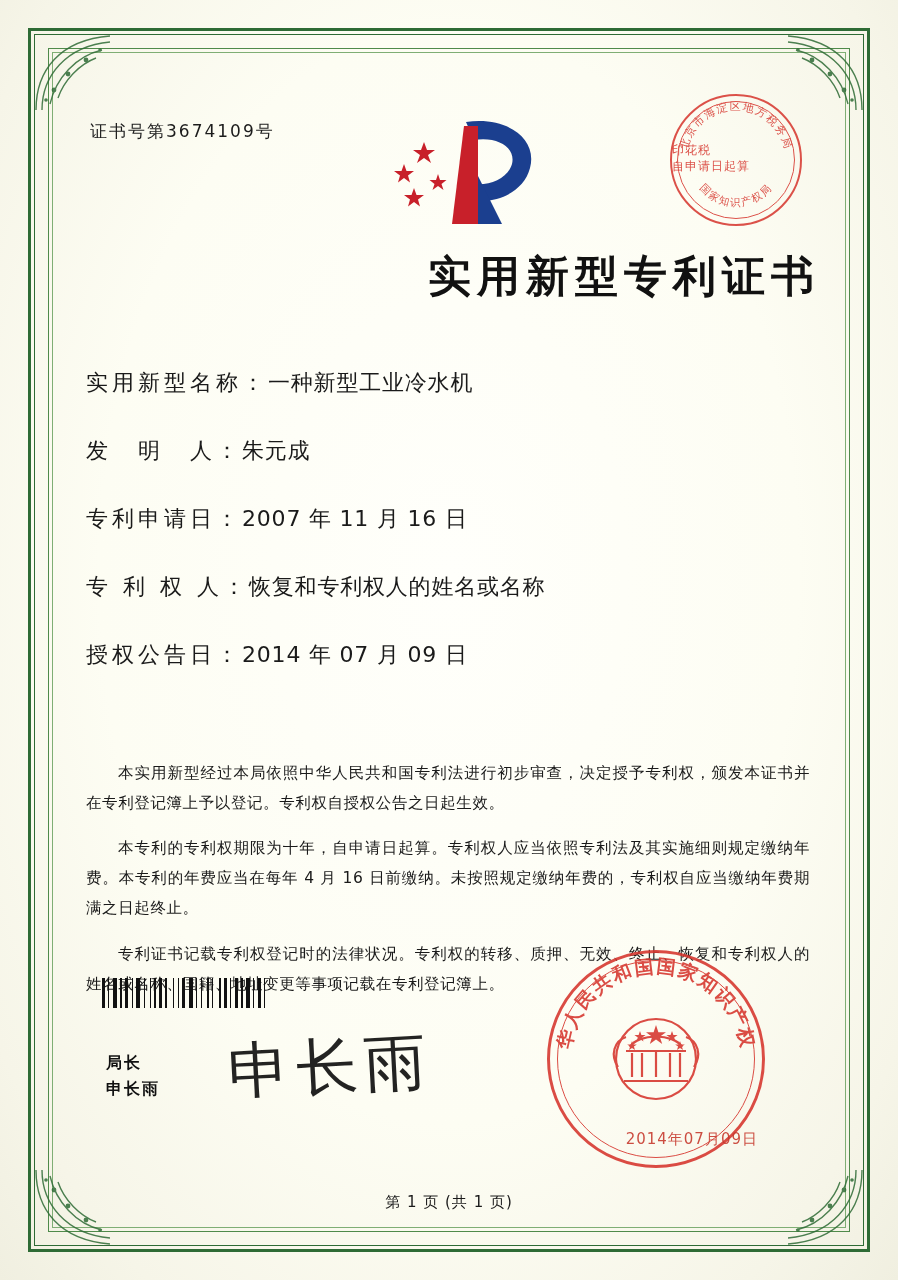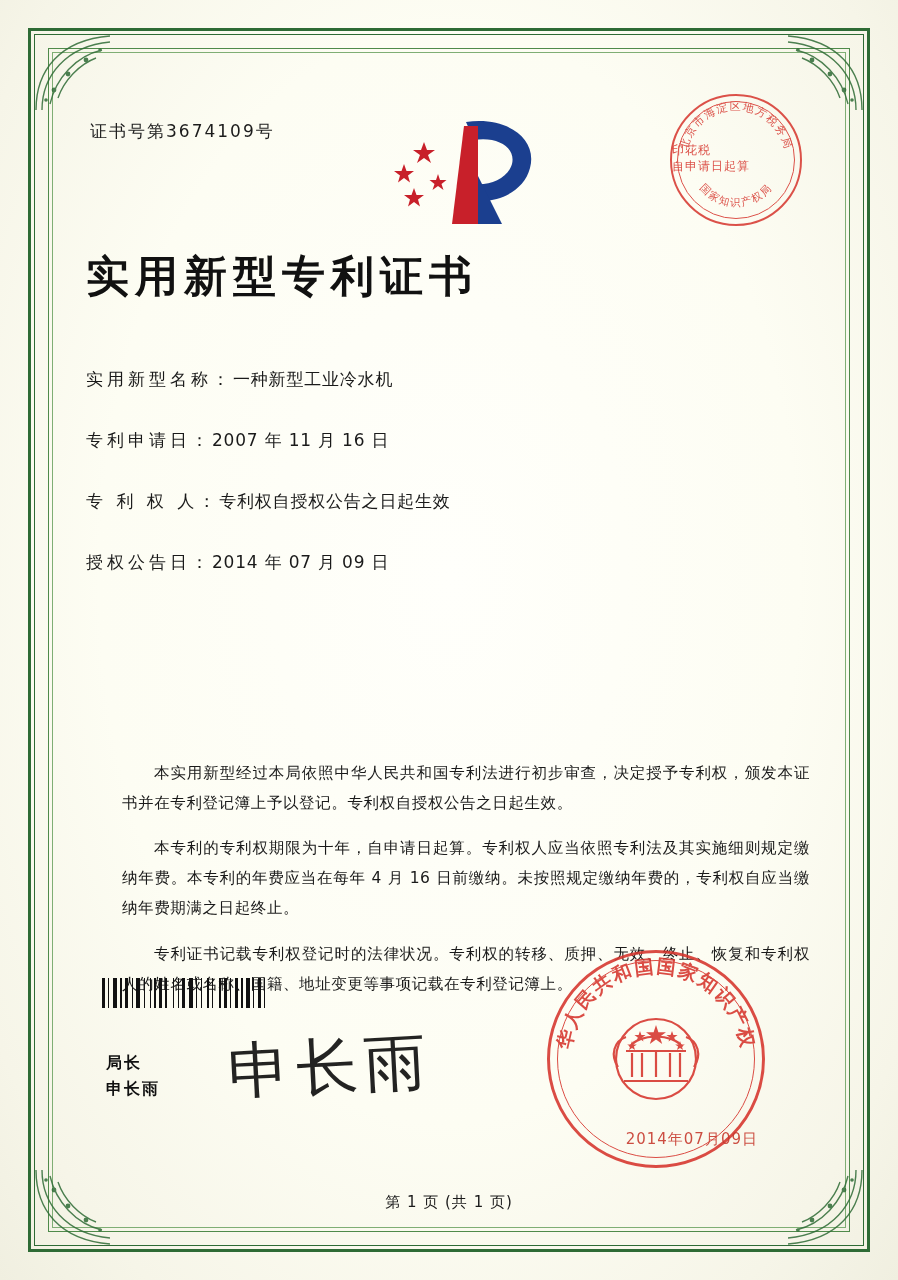--- a/index.html
+++ b/index.html
@@ -123,57 +123,56 @@
     right: 0;
     top: 46px;
     text-align: left;
     font-size: 12px;
     line-height: 16px;
     letter-spacing: 1px;
   }
 
   .title {
     position: absolute;
-    left: 8px;
+    left: 0;
     right: 0;
     top: 178px;
-    text-align: left;
+    text-align: right;
     font-size: 43px;
     font-weight: bold;
     letter-spacing: 6px;
     color: #111;
     font-family: "DejaVu Sans", "Liberation Sans", sans-serif;
   }
 
   .fields {
     position: absolute;
     left: 8px;
     right: 0;
     top: 298px;
   }
   .field-row {
-    font-size: 17px;
+    font-size: 22px;
     color: #1a1a1a;
     margin-bottom: 38px;
     letter-spacing: 0.5px;
     white-space: nowrap;
   }
   .field-label {
     letter-spacing: 4px;
   }
   .field-value {
     letter-spacing: 0.8px;
   }
 
   .paragraphs {
     position: absolute;
     left: 8px;
     right: 10px;
     top: 672px;
-    margin-left: 36px;
   }
   .para {
     font-size: 15.5px;
     line-height: 30px;
     color: #1a1a1a;
     text-indent: 32px;
     text-align: justify;
     letter-spacing: 0.6px;
   }
 
@@ -385,24 +384,27 @@
       </div>
     </div>
 
     <div class="title">实用新型专利证书</div>
 
     <div class="fields">
       <div class="field-row">
         <span class="field-label">实用新型名称：</span><span class="field-value">一种新型工业冷水机</span>
       </div>
       <div class="field-row">
+        <span class="field-label">发　明　人：</span><span class="field-value">朱元成</span>
+      </div>
+      <div class="field-row">
         <span class="field-label">专利申请日：</span><span class="field-value">2007 年 11 月 16 日</span>
       </div>
       <div class="field-row">
-        <span class="field-label">专 利 权 人：</span><span class="field-value">专利权自授权公告之日起生效</span>
+        <span class="field-label">专 利 权 人：</span><span class="field-value">恢复和专利权人的姓名或名称</span>
       </div>
       <div class="field-row">
         <span class="field-label">授权公告日：</span><span class="field-value">2014 年 07 月 09 日</span>
       </div>
     </div>
 
     <div class="paragraphs">
       <p class="para">本实用新型经过本局依照中华人民共和国专利法进行初步审查，决定授予专利权，颁发本证书并在专利登记簿上予以登记。专利权自授权公告之日起生效。</p>
       <p class="para">本专利的专利权期限为十年，自申请日起算。专利权人应当依照专利法及其实施细则规定缴纳年费。本专利的年费应当在每年 4 月 16 日前缴纳。未按照规定缴纳年费的，专利权自应当缴纳年费期满之日起终止。</p>
       <p class="para">专利证书记载专利权登记时的法律状况。专利权的转移、质押、无效、终止、恢复和专利权人的姓名或名称、国籍、地址变更等事项记载在专利登记簿上。</p>

